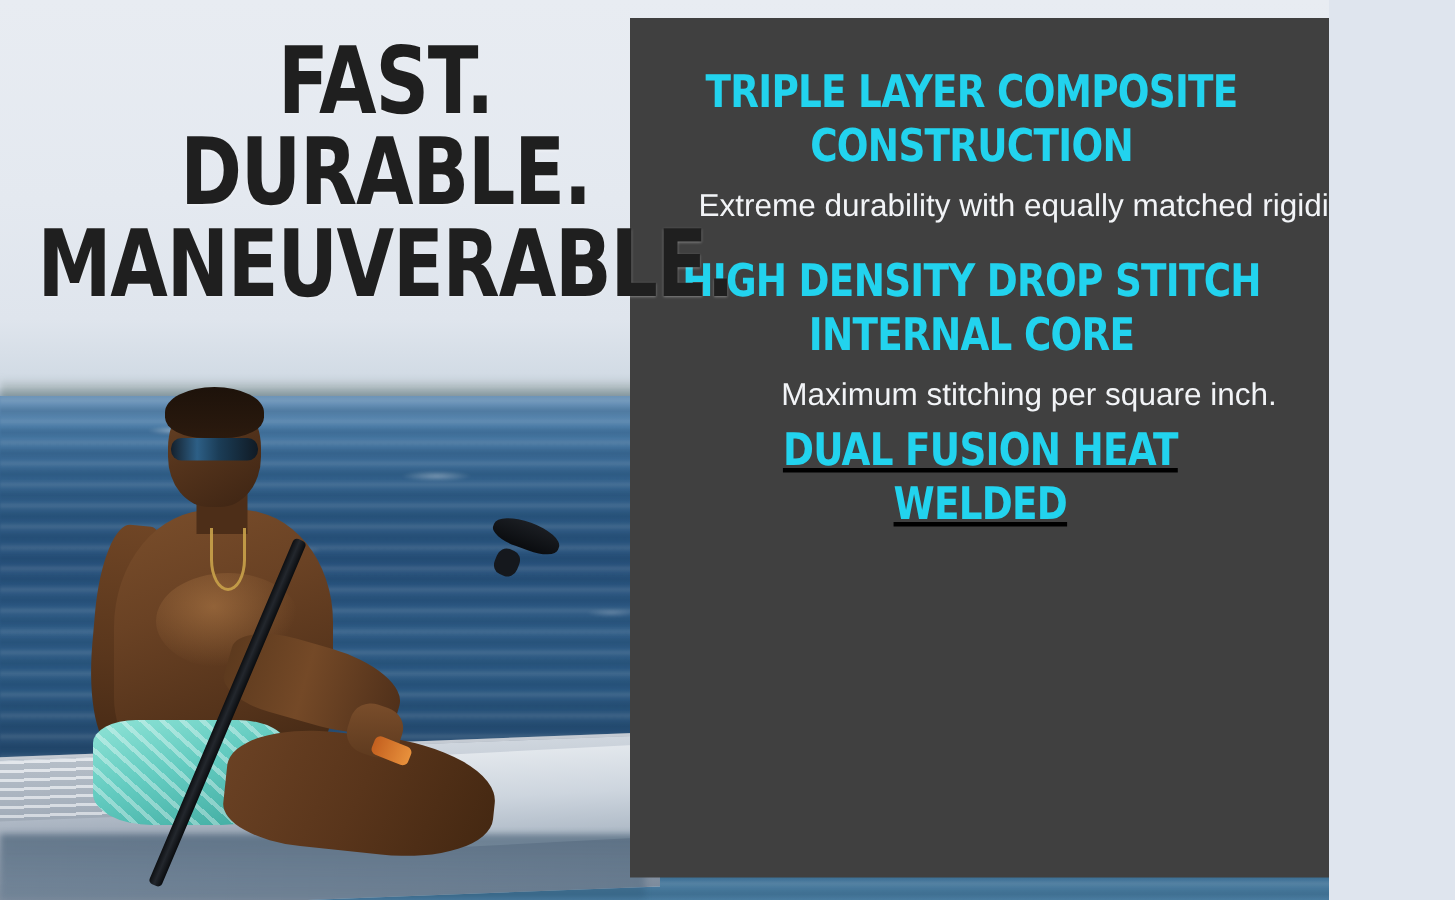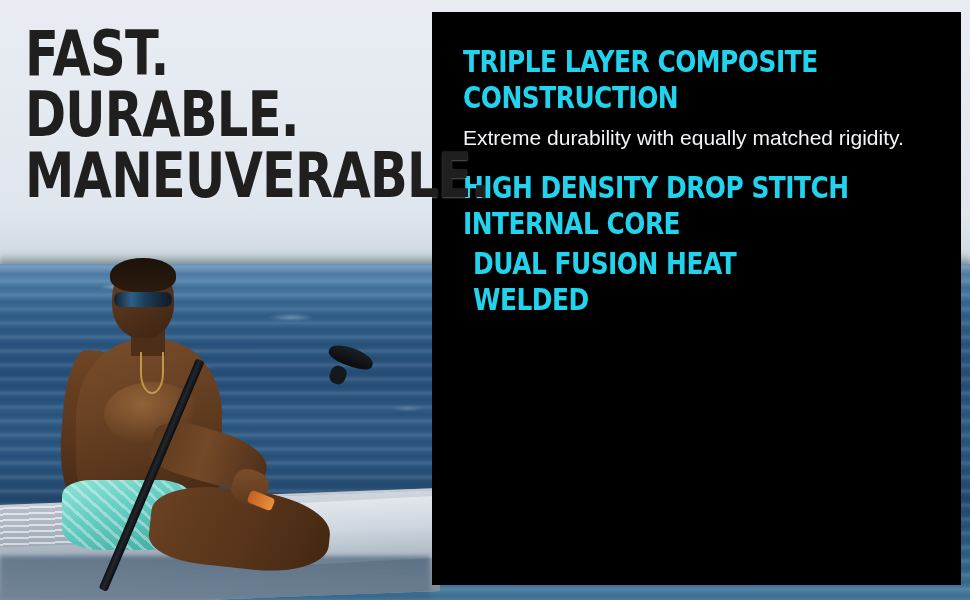--- a/index.html
+++ b/index.html
@@ -7,22 +7,23 @@
 
   html, body {
     width:970px; height:600px;
     overflow:hidden;
     font-family:"Liberation Sans", sans-serif;
     background:#dfe5ee;
   }
 
   .banner {
     position:relative;
-    width:970px; height:600px;
+    width:886px; height:600px;
     overflow:hidden;
+    text-align:center;
   }
 
   
   .photo {
     position:absolute;
     inset:0;
     background:linear-gradient(#e7ebf1 0%, #e2e7ee 36%, #dde4ec 43%, #b9c6d3 44%, #8fa8bd 45%);
   }
 
   
@@ -230,23 +231,23 @@
     position:absolute; left:248px; top:494px;
     width:26px; height:13px;
     background:linear-gradient(90deg,#c4601f,#e8913c);
     border-radius:4px;
     transform:rotate(22deg);
   }
 
   
   .panel {
     position:absolute;
-    left:432px; top:12px;
+    left:420px; top:12px;
     width:529px; height:573px;
-    background:#000000;
+    background:#404040;
     padding:32px 24px 0 31px;
   }
 
   .feature { margin-bottom:4px; }
 
   .feat-heading {
     color:#22d3ee;
     font-family:"DejaVu Sans", sans-serif;
     font-size:30px;
     font-weight:bold;
@@ -263,21 +264,21 @@
     font-size:21px;
     font-weight:400;
     line-height:1.42;
     margin-top:7px;
     max-width:470px;
   }
 
   
   .feature.f1 { margin-top:0px; }
   .feature.f2 { margin-top:17px; }
-  .feature.f3 { padding-left:10px; }
+  .feature.f3 { padding-left:10px;text-decoration:underline; }
   .feature.f4 { margin-top:42px; }
 
   
   .headline {
     position:absolute;
     left:25px; top:24px;
     z-index:5;
   }
   .headline-line {
     color:#1f1f1f;
@@ -337,20 +338,21 @@
 
   <div class="panel">
 
     <div class="feature f1">
       <div class="feat-heading">TRIPLE LAYER COMPOSITE CONSTRUCTION</div>
       <div class="feat-body">Extreme durability with equally matched rigidity.</div>
     </div>
 
     <div class="feature f2">
       <div class="feat-heading">HIGH DENSITY DROP STITCH INTERNAL CORE</div>
+      <div class="feat-body">Maximum stitching per square inch.</div>
     </div>
 
     <div class="feature f3">
       <div class="feat-heading">DUAL FUSION HEAT WELDED</div>
     </div>
 
 
   </div>
 </div>
 

